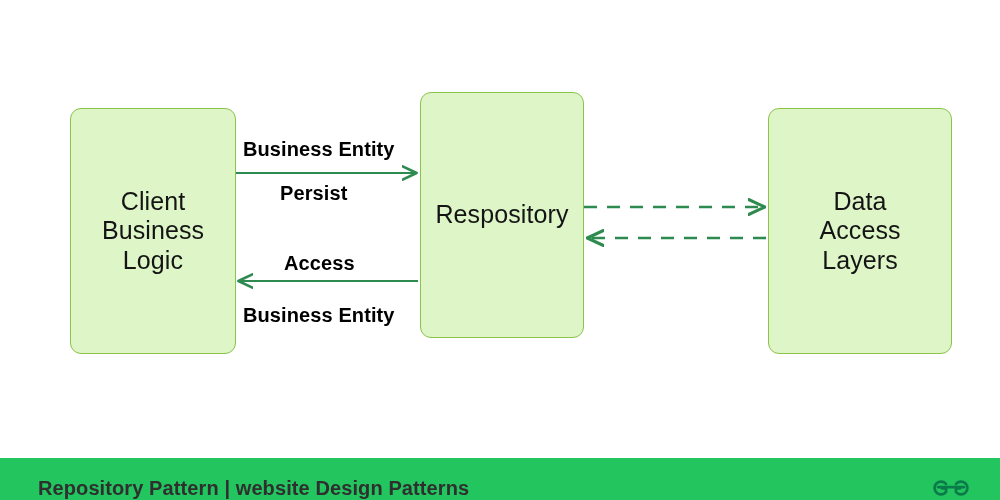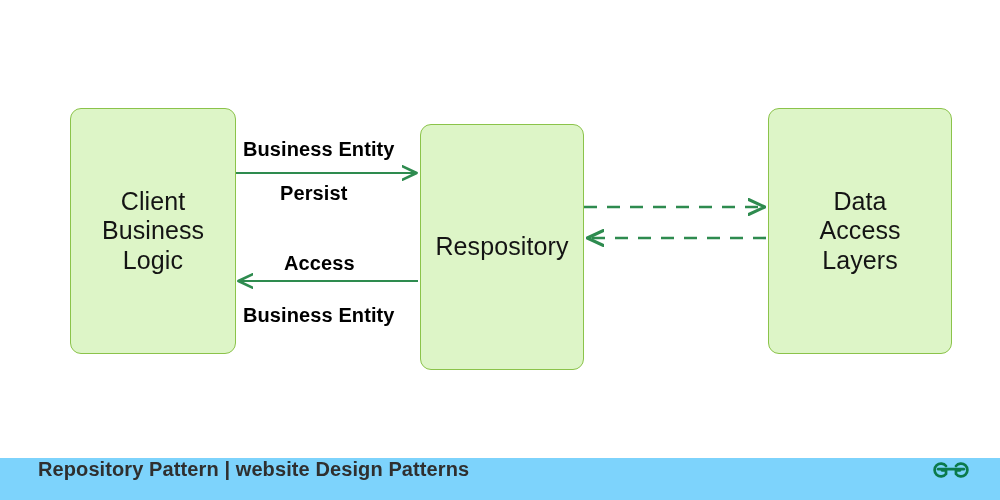--- a/index.html
+++ b/index.html
@@ -47,21 +47,21 @@
     color: #141414;
     font-size: 25px;
     font-weight: 400;
     line-height: 1.18;
     letter-spacing: 0.1px;
     white-space: pre-line;
     z-index: 2;
   }
 
   #node-client  { left: 70px;  top: 108px; width: 166px; height: 246px; }
-  #node-repo    { left: 420px; top: 124px; width: 164px; height: 246px; }
+  #node-repo    { left: 420px; top: 92px; width: 164px; height: 246px; }
   #node-dal     { left: 768px; top: 108px; width: 184px; height: 246px; }
 
   
   #connectors {
     position: absolute;
     left: 0;
     top: 0;
     width: 1000px;
     height: 458px;
     z-index: 1;
@@ -84,23 +84,23 @@
   #lbl-query    { left: 284px; top: 252px; }
   #lbl-be-bot   { left: 243px; top: 304px; }
 
   
   #footer {
     position: absolute;
     left: 0;
     top: 458px;
     width: 1000px;
     height: 42px;
-    background: #7dd3fc;
+    background: #22c55e;
     display: flex;
-    align-items: flex-start;
+    align-items: flex-end;
     justify-content: space-between;
     box-sizing: border-box;
     padding: 0 28px 0 38px;
   }
   #footer-caption {
     color: #2f2f2f;
     font-size: 20px;
     font-weight: 700;
     letter-spacing: 0.1px;
     white-space: nowrap;

